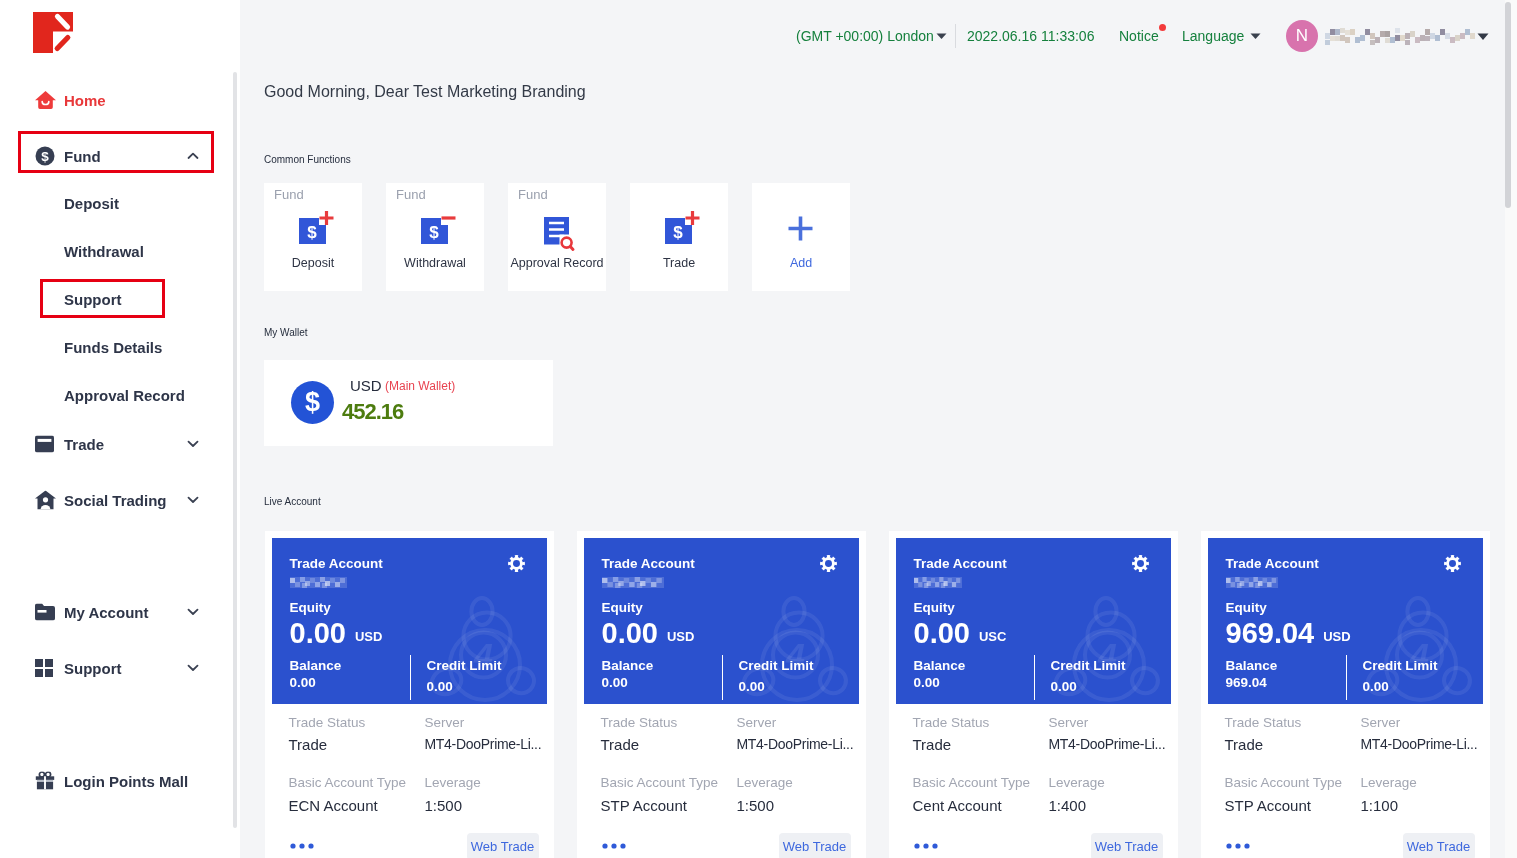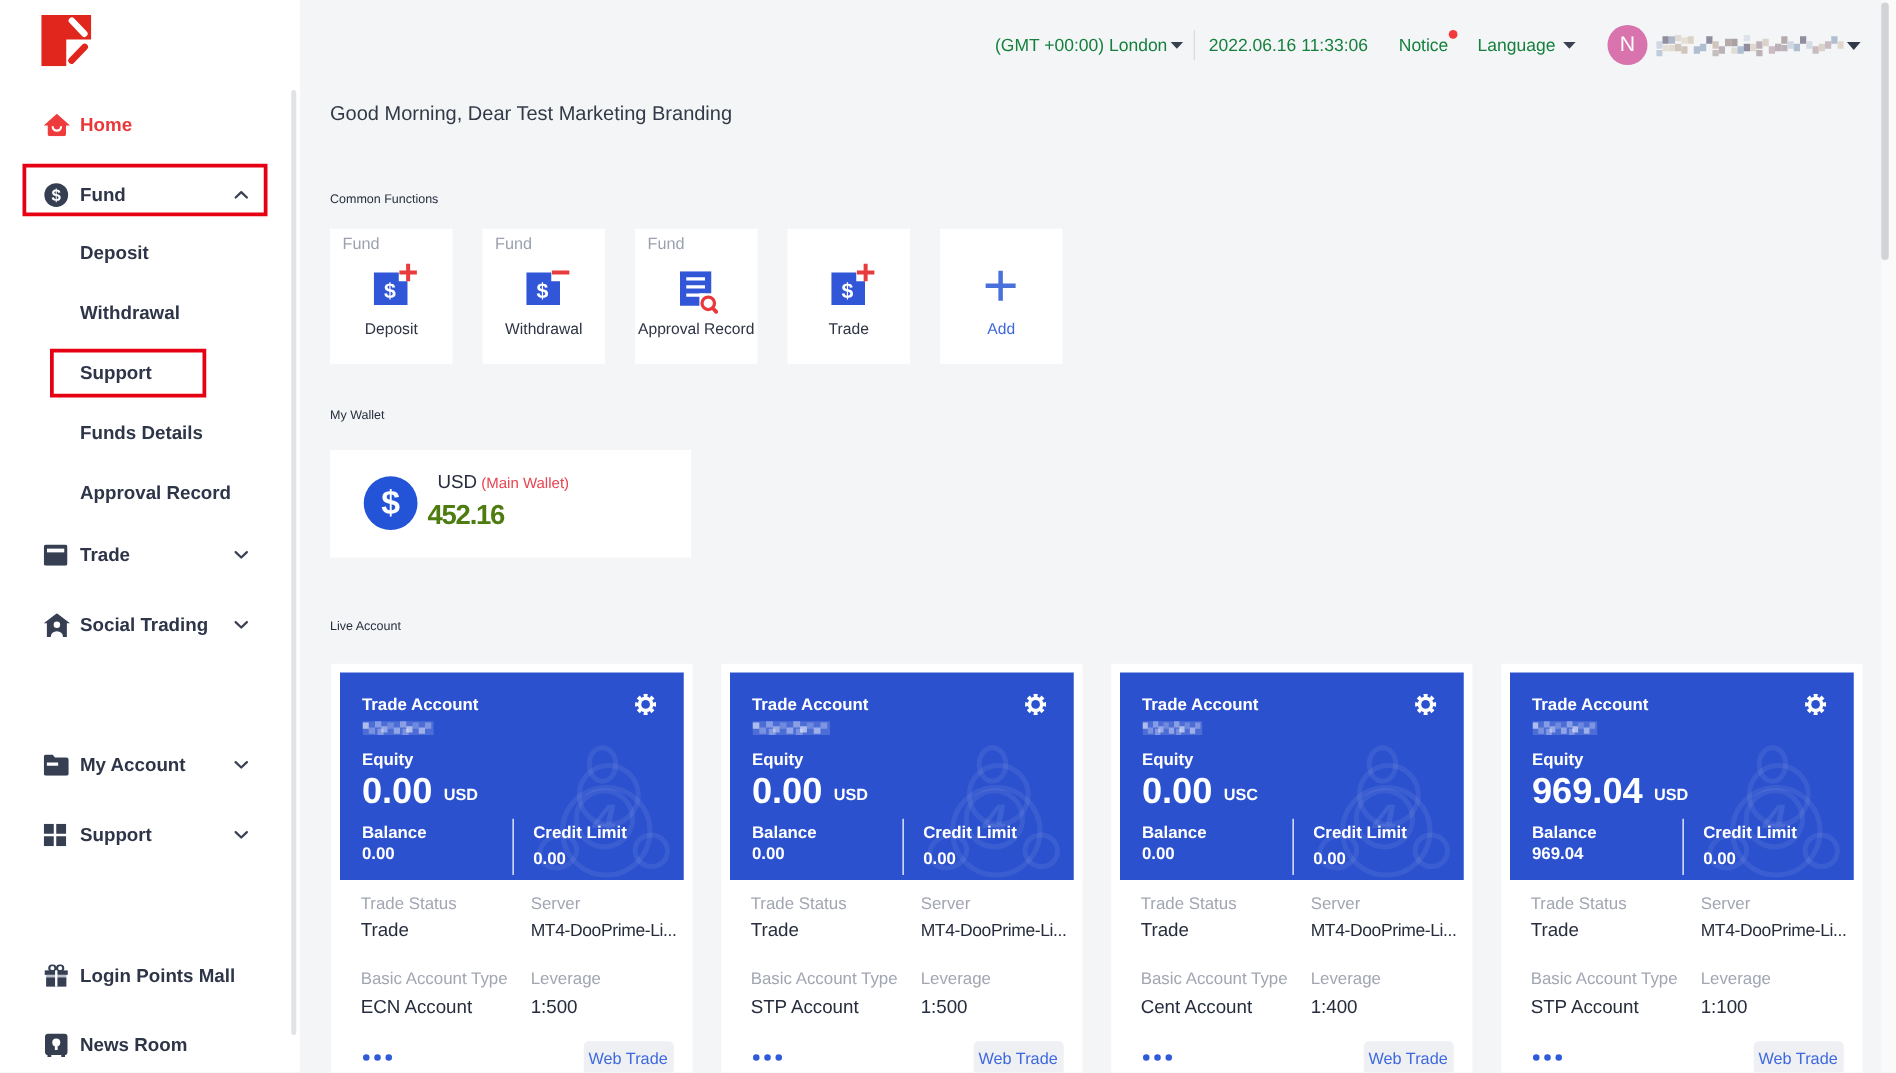--- a/index.html
+++ b/index.html
@@ -129,30 +129,20 @@
   <div class="nav" style="top:766px">
     <svg class="ic" width="20" height="19" viewBox="0 0 20 19">
         <circle cx="6.9" cy="3" r="2.5" fill="none" stroke="#363e52" stroke-width="1.7"></circle>
         <circle cx="13.1" cy="3" r="2.5" fill="none" stroke="#363e52" stroke-width="1.7"></circle>
         <rect x="0.8" y="4.8" width="18.4" height="3.6" fill="#363e52"></rect>
         <rect x="1.9" y="8.4" width="16.2" height="2" fill="#b9bfc9"></rect>
         <rect x="1.9" y="10.4" width="16.2" height="7.4" fill="#363e52"></rect>
         <rect x="9.05" y="4.8" width="1.9" height="13" fill="#fff"></rect>
       </svg>
     <span class="tx">Login Points Mall</span>
-  </div>
-  <div class="nav" style="top:821px">
-    <svg class="ic" width="20" height="20" viewBox="0 0 20 20">
-        <rect x="1" y="1" width="18" height="17" rx="2.5" fill="#363e52"></rect>
-        <circle cx="10" cy="8" r="3.2" fill="#fff"></circle>
-        <rect x="8.9" y="8" width="2.2" height="6" fill="#fff"></rect>
-        <rect x="3" y="18" width="3" height="1.6" fill="#363e52"></rect>
-        <rect x="14" y="18" width="3" height="1.6" fill="#363e52"></rect>
-      </svg>
-    <span class="tx">News Room</span>
   </div>
 </div>
 <div id="topbar">
   <span class="tb" style="left:796px">(GMT +00:00) London</span>
   <svg class="abs" style="left:936px;top:33px" width="11" height="7" viewBox="0 0 11 7">
       <path d="M0.5 0.5 L5.5 6 L10.5 0.5 Z" fill="#3a414e"></path>
     </svg>
   <div class="abs" style="left:955px;top:24px;width:1px;height:24px;background:#d9dbdf"></div>
   <span class="tb" style="left:967px">2022.06.16 11:33:06</span>
   <span class="tb" style="left:1119px">Notice</span>

